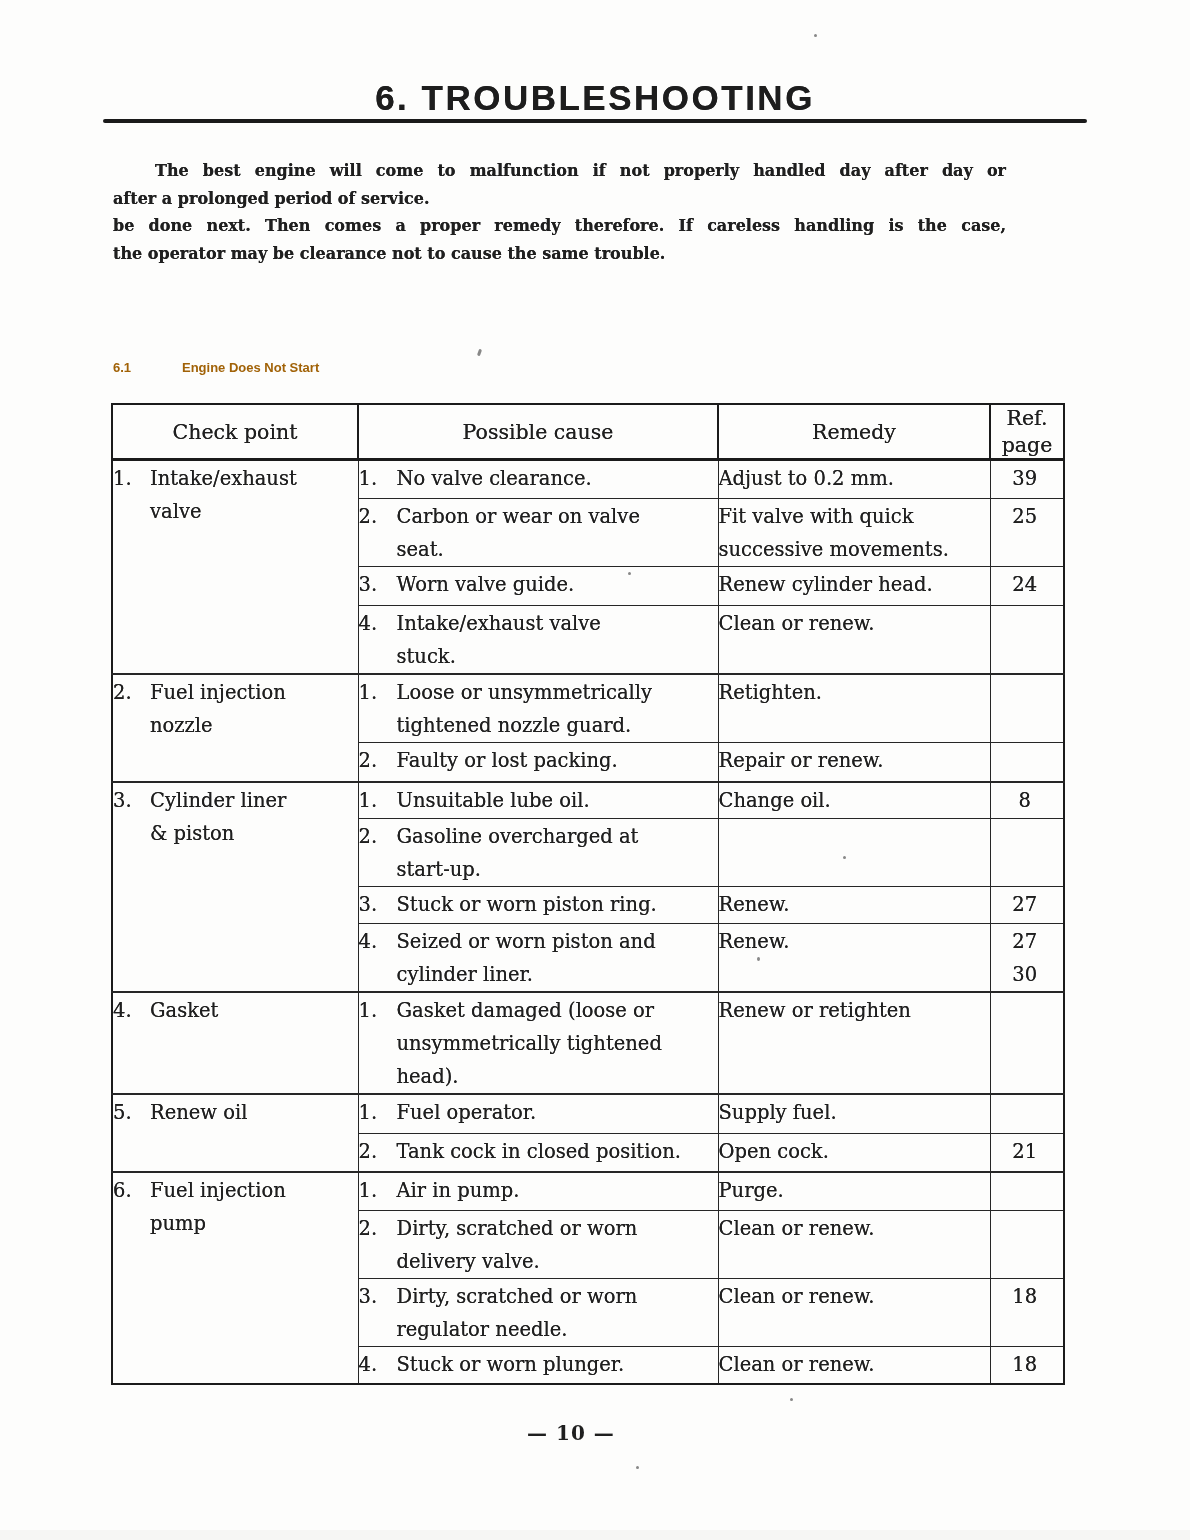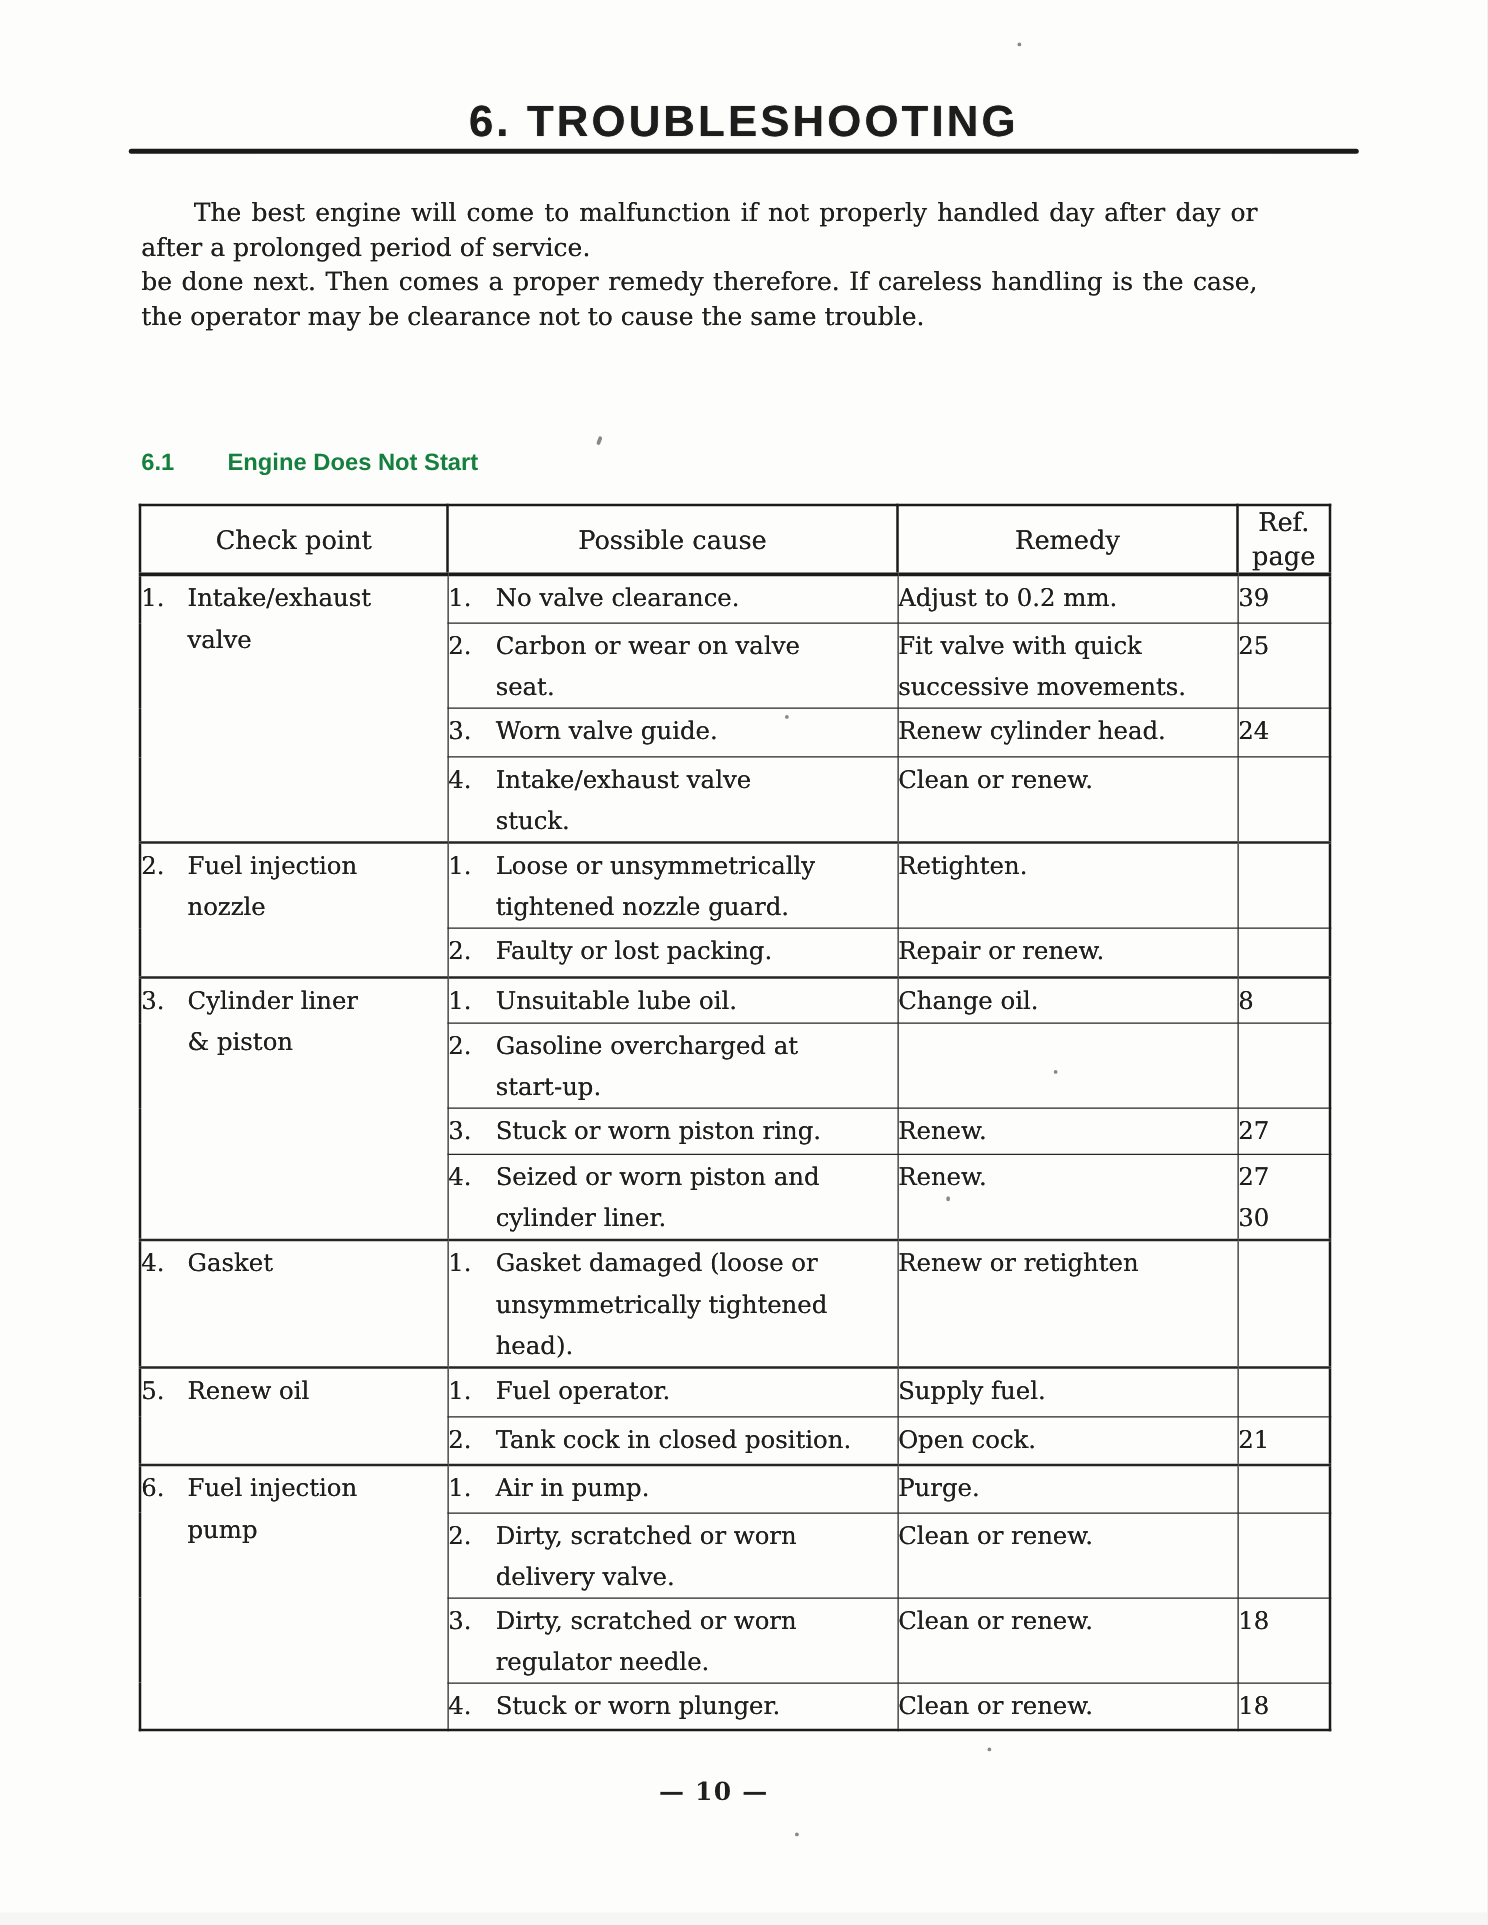--- a/index.html
+++ b/index.html
@@ -21,31 +21,32 @@
     color:#1d1d1d;
     text-shadow:0 0 .6px #2b2b2b;
   }
   .title-rule{
     position:absolute;top:119px;left:103px;width:984px;height:4px;
     background:#1a1a1a;border-radius:2px;
   }
   
   .intro{
     position:absolute;top:157px;left:113px;width:893px;
-    font-size:20px;line-height:27.5px;
+    font-size:16px;line-height:27.5px;
     text-shadow:0 0 .4px #333;
+    font-weight:bold;
   }
   .line{min-height:27.5px;}
   .line.ind{text-indent:42px;}
   .line.just{text-align:justify;text-align-last:justify;}
   
   .section{
     position:absolute;top:360px;left:113px;
     font-family:"Liberation Sans", sans-serif;
-    font-size:19px;font-weight:700;color:#15803d;
+    font-size:13px;font-weight:700;color:#a16207;
     display:flex;
     justify-content:center;
   }
   .sec-num{width:69px;flex:0 0 69px;}
   
   table.ts{
     position:absolute;top:403px;left:111px;
     width:952px;border-collapse:collapse;table-layout:fixed;
     font-size:19.5px;
     text-shadow:0 0 .4px #333;
@@ -67,21 +68,21 @@
   tr.gb td{border-top-width:2.6px;}
   .h37{height:37px}.h38{height:38px}.h39{height:39px}
   .h64{height:64px}.h65{height:65px}.h66{height:66px}.h91{height:91px}
   .nt{display:flex;}
   td.cp{padding-left:7px;}
   td.cp .no{flex:0 0 37px;}
   td.ca{padding-left:14px;}
   td.ca .no{flex:0 0 38px;}
   td.re{padding-left:16px;}
   td.rf{
-    vertical-align:middle;
+    vertical-align:middle;text-align:center;
     white-space:pre-line;line-height:33px;
   }
   .tx{white-space:pre-line;}
   
   .page-num{
     position:absolute;top:1421px;left:-24px;width:100%;
     text-align:center;font-size:20px;font-weight:700;letter-spacing:1px;
   }
   
   .speck{position:absolute;background:#555;border-radius:50%;opacity:.7;}

